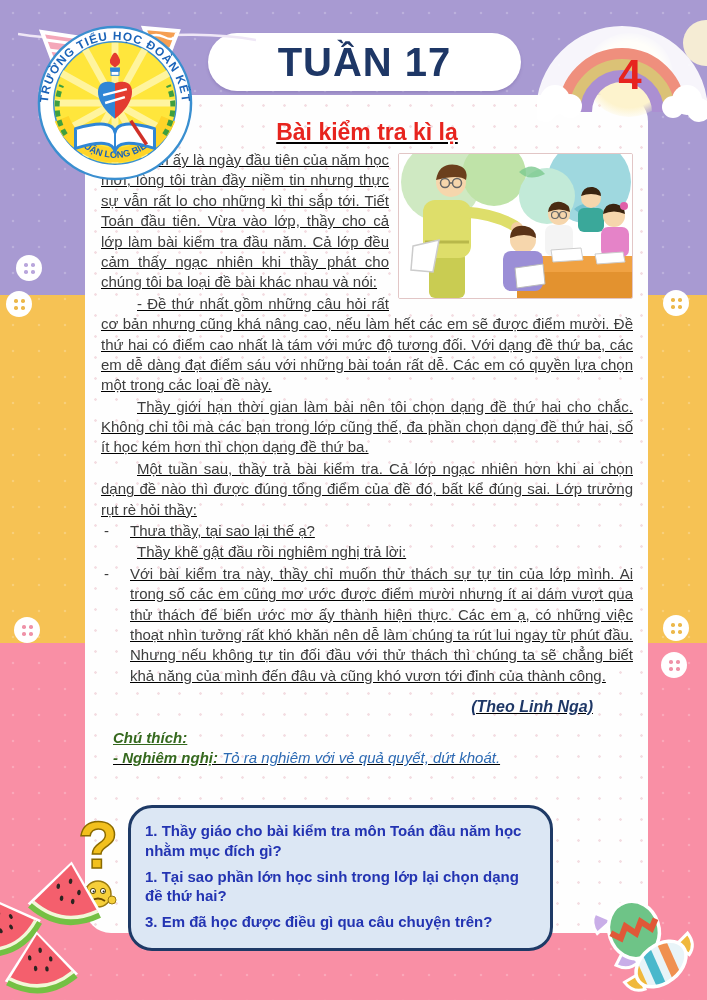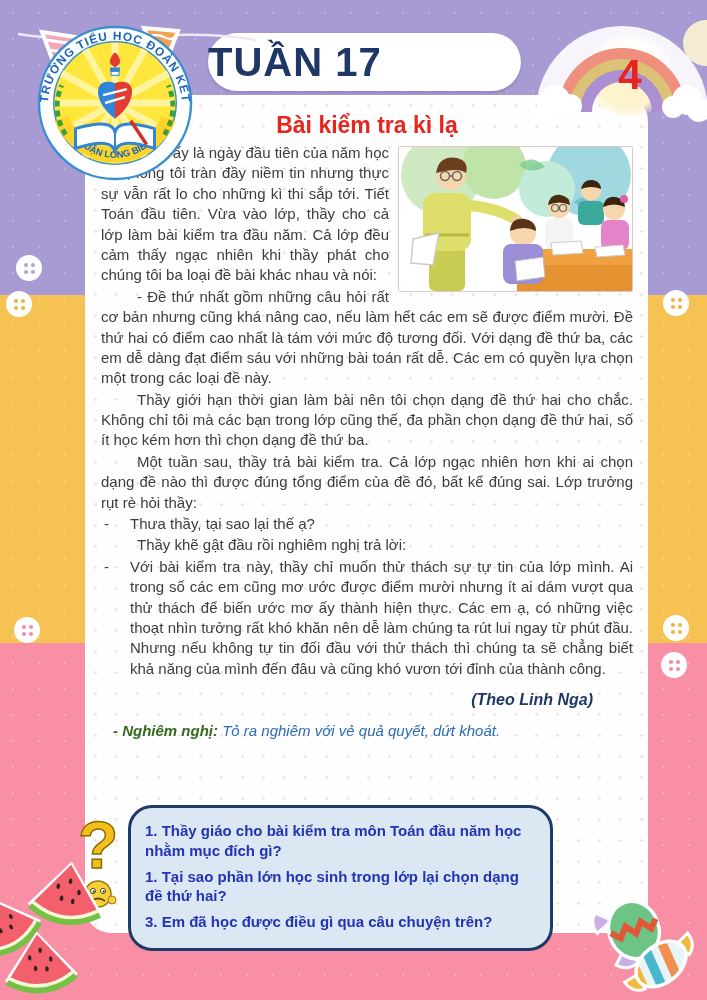--- a/index.html
+++ b/index.html
@@ -6,33 +6,33 @@
   body{
     width:707px;height:1000px;position:relative;overflow:hidden;
     font-family:"Liberation Sans","DejaVu Sans",sans-serif;
     background:linear-gradient(180deg,#a89ad2 0,#a89ad2 29.5%,#f6c254 29.5%,#f6c254 64.3%,#f98fa5 64.3%,#f98fa5 100%);
   }
   .bg-dots{position:absolute;inset:0;
     background-image:radial-gradient(rgba(255,255,255,.22) 1.4px,transparent 1.6px);
     background-size:26px 26px;pointer-events:none;}
   
   .week-banner{position:absolute;left:208px;top:33px;width:313px;height:58px;background:#fff;
-    border-radius:30px;display:flex;align-items:center;
+    border-radius:30px;display:flex;align-items:center;justify-content:center;
     box-shadow:0 2px 3px rgba(90,70,140,.25);}
   .week-banner span{font-size:40px;font-weight:bold;color:#1e3766;letter-spacing:1px;}
   .page-num{position:absolute;left:601px;top:46px;width:58px;height:58px;display:flex;
     align-items:center;justify-content:center;font-size:42px;font-weight:bold;color:#e7241e;z-index:4;}
   .glow{position:absolute;left:585px;top:33px;width:88px;height:84px;border-radius:50%;
     background:radial-gradient(#fdf3cd 55%,rgba(253,243,205,0) 75%);z-index:3;}
   
   .panel{position:absolute;left:85px;top:95px;width:563px;height:838px;background:#fefefe;
     border-radius:26px;z-index:2;
     background-image:radial-gradient(rgba(221,148,165,.30) 1.2px,transparent 1.5px);
     background-size:21px 21px;}
-  .panel-inner{position:relative;padding:11px 15px 0 16px;height:100%;box-sizing:border-box;}
+  .panel-inner{position:relative;padding:18px 15px 0 16px;height:100%;box-sizing:border-box;text-decoration:underline;}
   .story-title{margin:6px 0 4px 0;text-align:center;font-size:23px;font-weight:bold;color:#e7241e;}
   .article{font-size:15px;line-height:1.36;color:#3d3d3d;text-align:justify;}
   .illustration{float:right;width:233px;height:144px;margin:3px 0 3px 9px;border:1px solid #e2c6c6;
     border-radius:2px;overflow:hidden;background:#fff;}
   .article p{margin:0 0 1px 0;}
   .p-indent{text-indent:36px;}
   .dash-item{position:relative;padding-left:29px;}
   .dash-item .marker{position:absolute;left:3px;top:0;}
   .attribution{text-align:right;font-weight:bold;font-style:italic;color:#1e3766;font-size:16px;
     margin:12px 40px 0 0;}
@@ -223,20 +223,21 @@
       <p class="p-indent">Thầy giới hạn thời gian làm bài nên tôi chọn dạng đề thứ hai cho chắc. Không chỉ tôi mà các bạn trong lớp cũng thế, đa phần chọn dạng đề thứ hai, số ít học kém hơn thì chọn dạng đề thứ ba.</p>
       <p class="p-indent">Một tuần sau, thầy trả bài kiểm tra. Cả lớp ngạc nhiên hơn khi ai chọn dạng đề nào thì được đúng tổng điểm của đề đó, bất kể đúng sai. Lớp trưởng rụt rè hỏi thầy:</p>
       <p class="dash-item"><span class="marker">-</span><span>Thưa thầy, tại sao lại thế ạ?</span></p>
       <p class="p-indent">Thầy khẽ gật đầu rồi nghiêm nghị trả lời:</p>
       <p class="dash-item"><span class="marker">-</span><span>Với bài kiểm tra này, thầy chỉ muốn thử thách sự tự tin của lớp mình. Ai trong số các em cũng mơ ước được điểm mười nhưng ít ai dám vượt qua thử thách để biến ước mơ ấy thành hiện thực. Các em ạ, có những việc thoạt nhìn tưởng rất khó khăn nên dễ làm chúng ta rút lui ngay từ phút đầu. Nhưng nếu không tự tin đối đầu với thử thách thì chúng ta sẽ chẳng biết khả năng của mình đến đâu và cũng khó vươn tới đỉnh của thành công.</span></p>
     </div>
 
     <div class="attribution">(Theo Linh Nga)</div>
 
     <div class="notes">
+      <div class="note-heading">Chú thích:</div>
       <div class="note-line">
         <span class="note-term">- Nghiêm nghị:</span><span class="note-def"> Tỏ ra nghiêm với vẻ quả quyết, dứt khoát.</span>
       </div>
     </div>
 
     <div class="qbox">
       <div class="q">1. Thầy giáo cho bài kiểm tra môn Toán đầu năm học nhằm mục đích gì?</div>
       <div class="q">1. Tại sao phần lớn học sinh trong lớp lại chọn dạng đề thứ hai?</div>
       <div class="q">3. Em đã học được điều gì qua câu chuyện trên?</div>
     </div>

